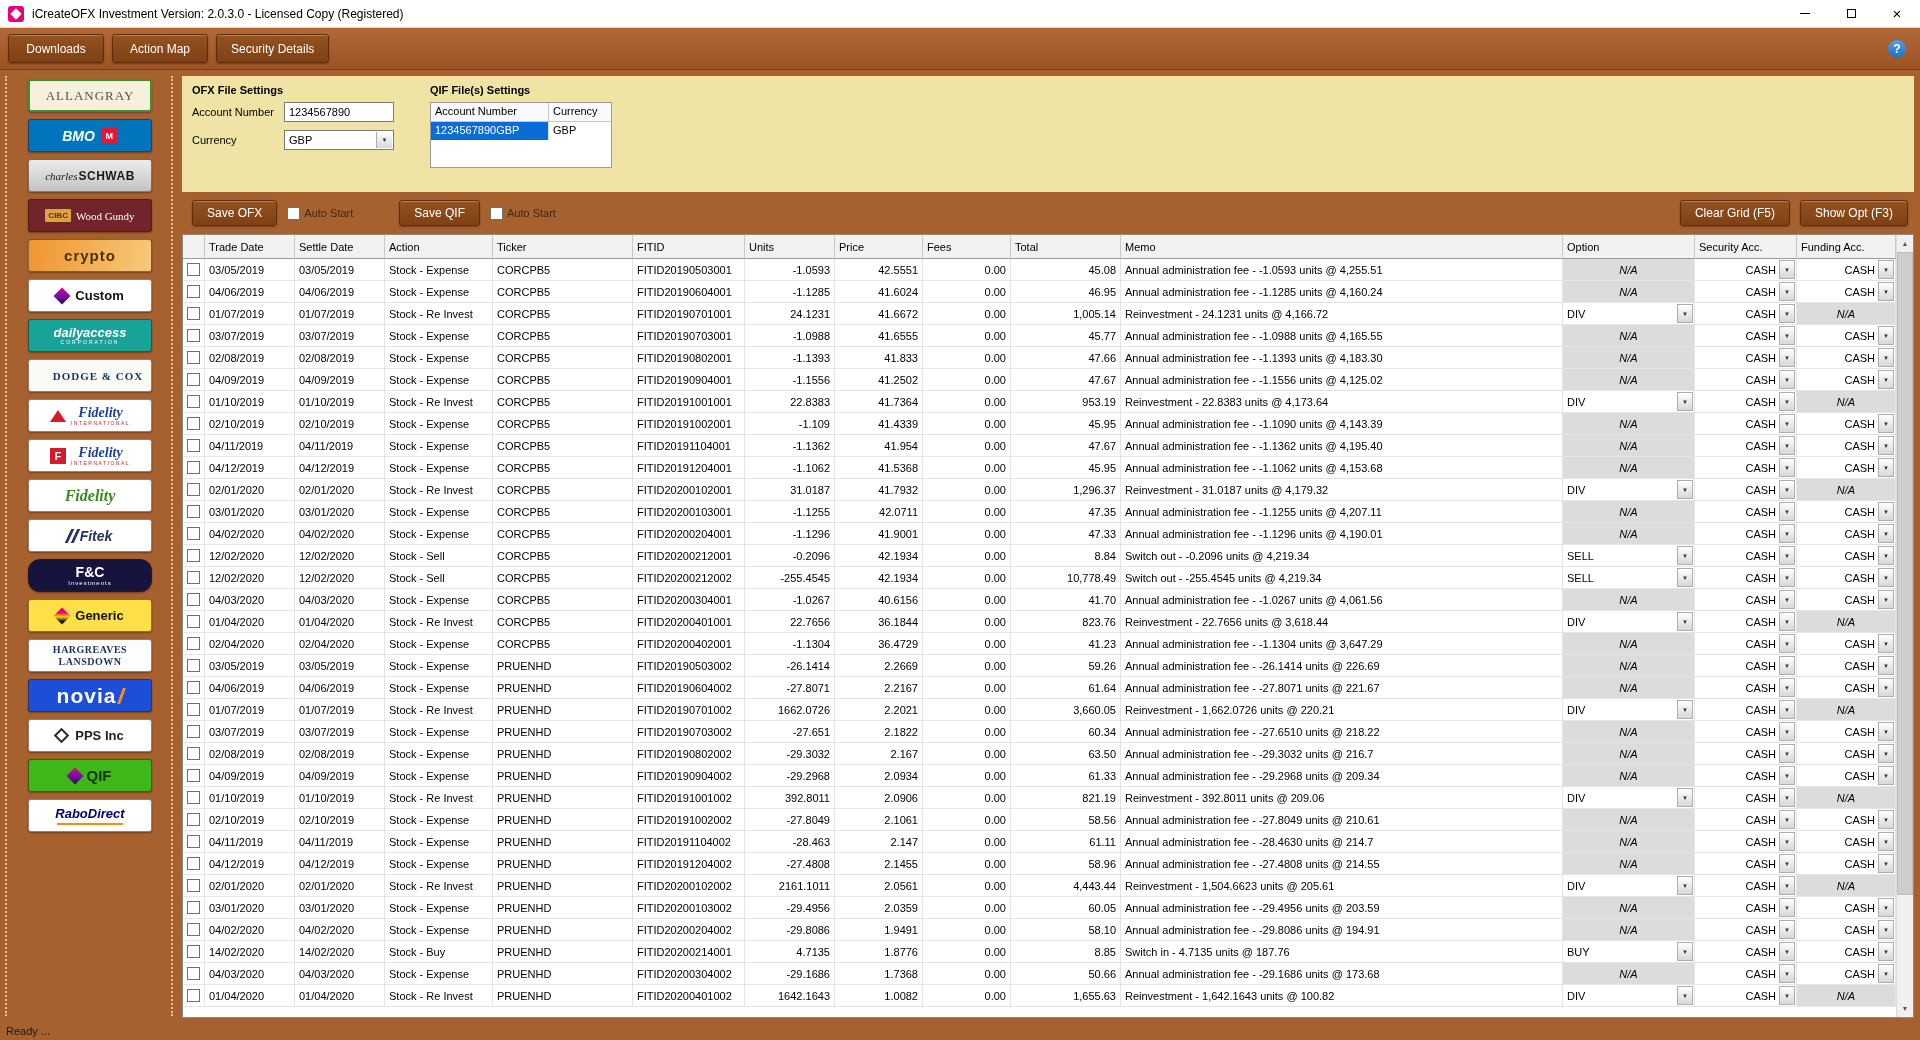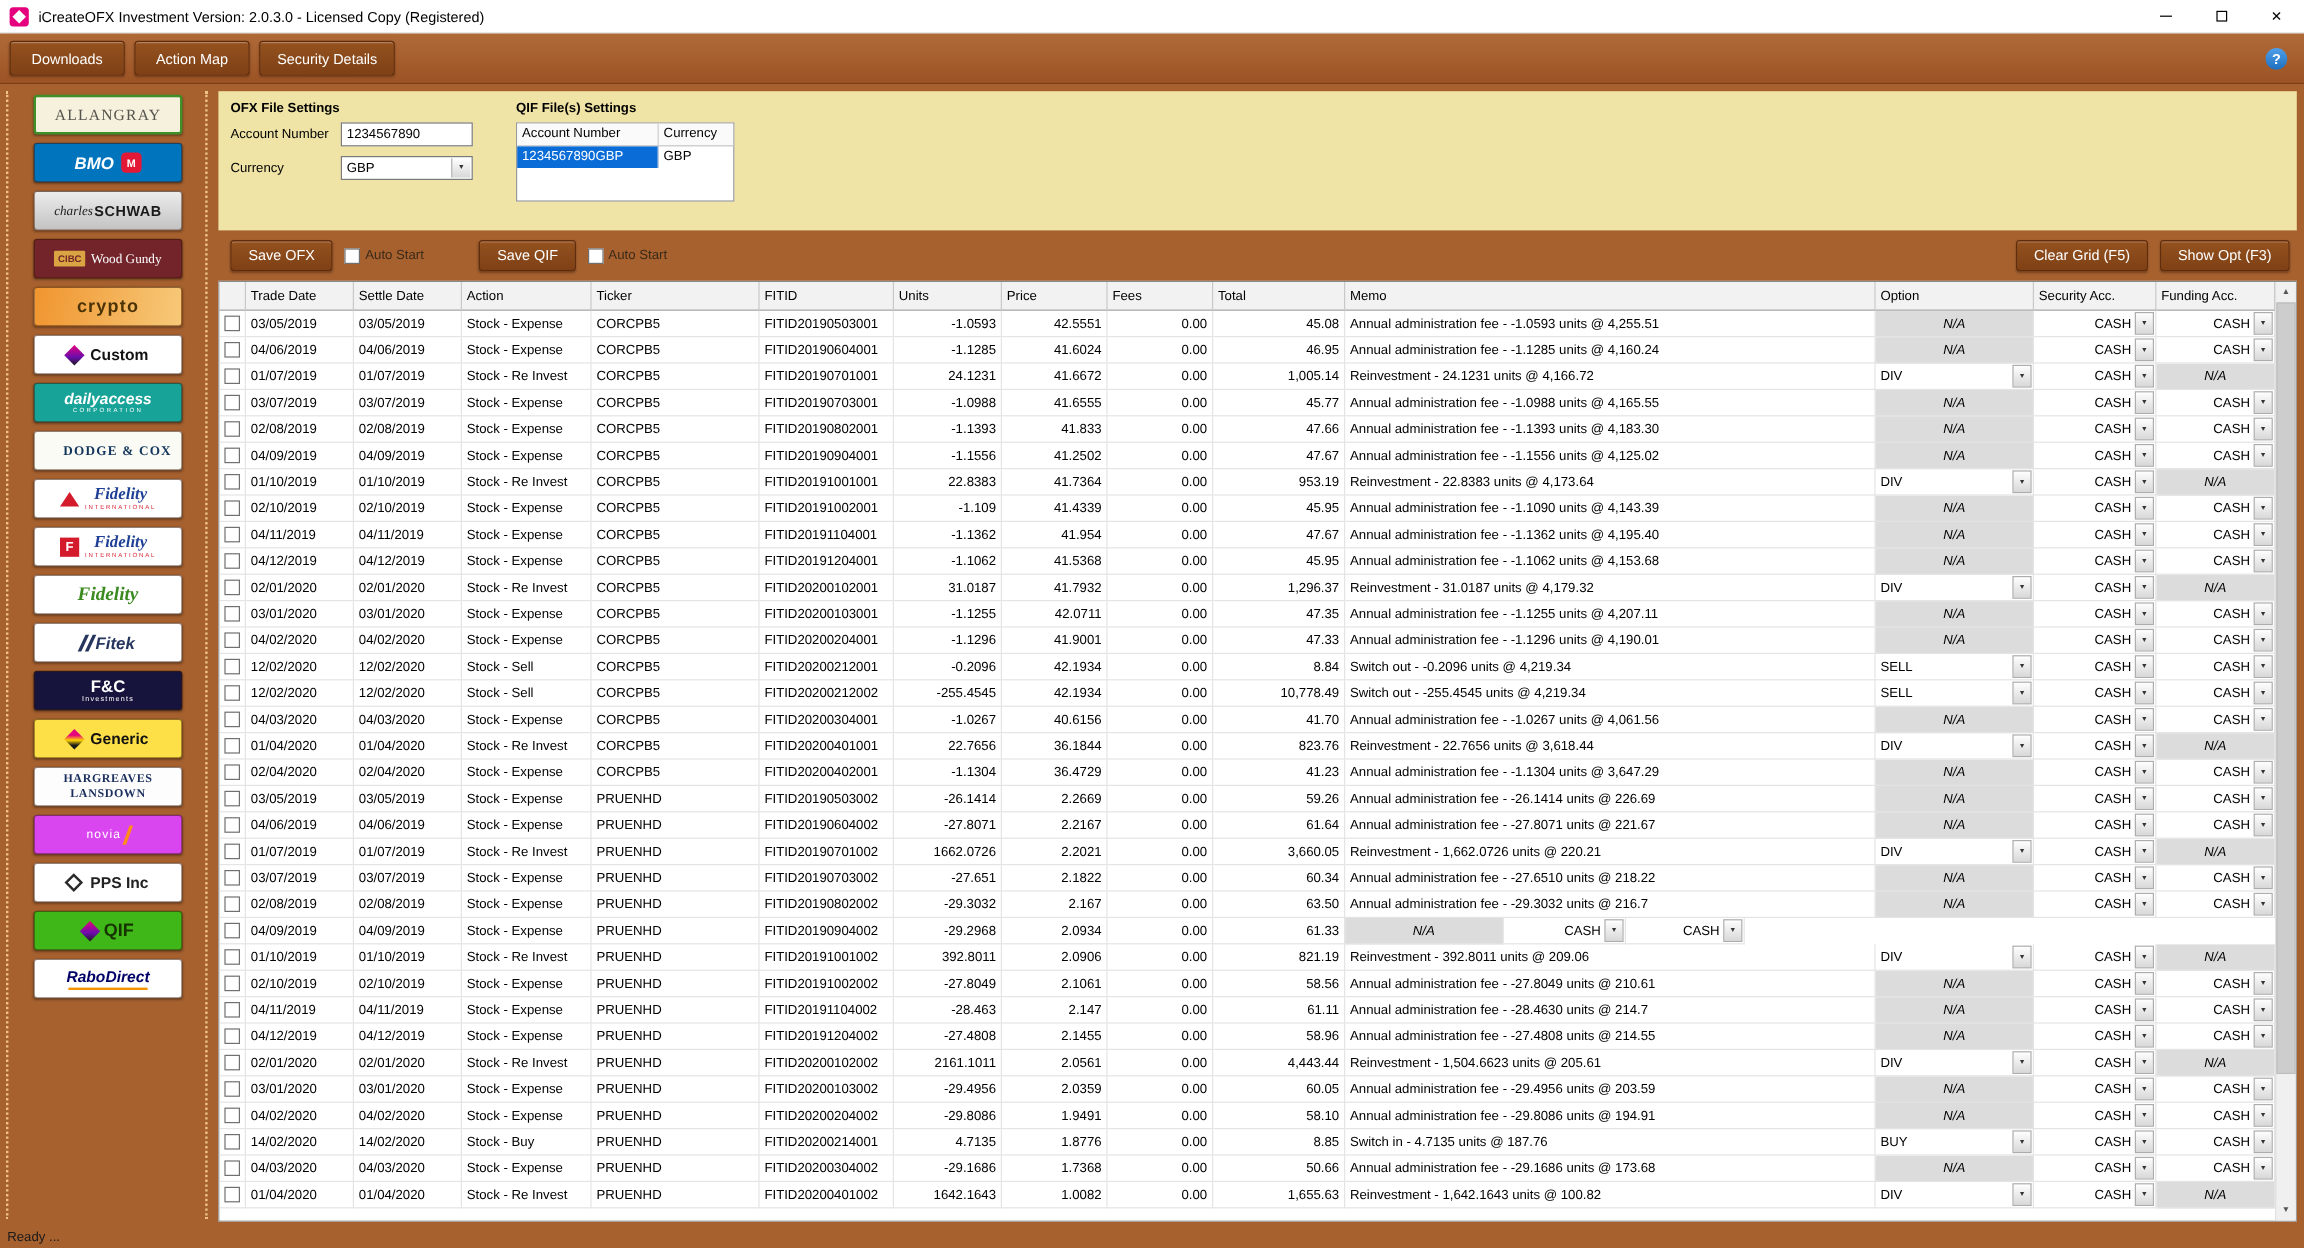--- a/index.html
+++ b/index.html
@@ -49,26 +49,26 @@
   .lg-dodge { background:#fbfbf6; color:#12355b; font-family:"Liberation Serif",serif; font-weight:bold; font-size:11px; letter-spacing:1px;padding-left:16px; }
   .lg-fid { background:#fff; gap:5px; }
   .fid-pyramid { width:0; height:0; border-left:8px solid transparent; border-right:8px solid transparent; border-bottom:12px solid #d41b2c; flex:0 0 auto; }
   .fid-badge { width:16px; height:16px; background:#d41b2c; color:#fff; font-weight:bold; font-size:11px; display:flex; align-items:center; justify-content:center; flex:0 0 16px; }
   .fid-col { display:flex; flex-direction:column; align-items:center; line-height:1; }
   .fid-text { color:#1f4096; font-family:"Liberation Serif",serif; font-style:italic; font-weight:bold; font-size:14px; }
   .fid-sub { color:#d41b2c; font-size:5px; letter-spacing:1.5px; margin-top:1px; }
   .fid3-text { color:#3a8a1f; font-family:"Liberation Serif",serif; font-style:italic; font-weight:bold; font-size:16px; }
   .lg-fitek { background:#fff; color:#25355e; font-style:italic; font-weight:bold; font-size:14px; gap:2px; }
   .fitek-slash { width:3px; height:14px; background:#25355e; transform:skewX(-25deg); display:inline-block; margin-right:1px; }
-  .lg-fc { background:#16143c; color:#fff; flex-direction:column; line-height:1.1; }
+  .lg-fc { background:#16143c; color:#fff; flex-direction:column; line-height:1.1;border-radius:12px; }
   .fc-main { font-weight:bold; font-size:14px; }
   .fc-sub { font-size:6px; letter-spacing:1px; }
   .lg-generic { background:#fde047; gap:7px; font-weight:bold; font-size:13px; color:#111; }
   .lg-hargreaves { background:#fdfdfd; color:#1b2f5e; flex-direction:column; font-family:"Liberation Serif",serif; font-weight:bold; font-size:10px; line-height:1.15; letter-spacing:.5px; }
-  .lg-novia { background:#d946ef; color:#fff; font-weight:normal; font-size:10px; letter-spacing:1px; }
+  .lg-novia { background:#1d4ed8; color:#fff; font-weight:bold; font-size:21px; letter-spacing:1px; }
   .novia-slash { width:3px; height:16px; background:#ff8c1a; transform:skewX(-20deg); display:inline-block; margin-left:4px; }
   .lg-pps { background:#fff; gap:8px; font-weight:bold; font-size:13px; color:#222; }
   .pps-diamond { width:11px; height:11px; transform:rotate(45deg); border:2px solid #2b2b2b; background:#fff; flex:0 0 11px; }
   .lg-qif { background:#3fb718; gap:6px; font-weight:bold; font-size:15px; color:#173300; }
   .lg-rabo { background:#fff; flex-direction:column; line-height:1.2; }
   .rabo-main { color:#000066; font-weight:bold; font-style:italic; font-size:13px; }
   .rabo-bar { width:66px; height:2px; background:#f39200; margin-top:1px; }
 
   
   .main { flex:1; display:flex; flex-direction:column; padding:6px 6px 4px 2px; min-width:0; }
@@ -872,20 +872,21 @@
                 </div>
                 <div class="gcell c-trade">04/09/2019</div>
                 <div class="gcell c-settle">04/09/2019</div>
                 <div class="gcell c-action">Stock - Expense</div>
                 <div class="gcell c-ticker">PRUENHD</div>
                 <div class="gcell c-fitid">FITID20190904002</div>
                 <div class="gcell c-units num">-29.2968</div>
                 <div class="gcell c-price num">2.0934</div>
                 <div class="gcell c-fees num">0.00</div>
                 <div class="gcell c-total num">61.33</div>
+                <div class="gcell c-memo">Annual administration fee - -29.2968 units @ 209.34</div>
                 <div class="gcell c-option na">N/A</div>
                 <div class="gcell c-sec sel sel-right">
                   <span>CASH</span>
                   <span class="dd-btn">▼</span>
                 </div>
                 <div class="gcell c-fund sel sel-right">
                   <span>CASH</span>
                   <span class="dd-btn">▼</span>
                 </div>
               </div>

